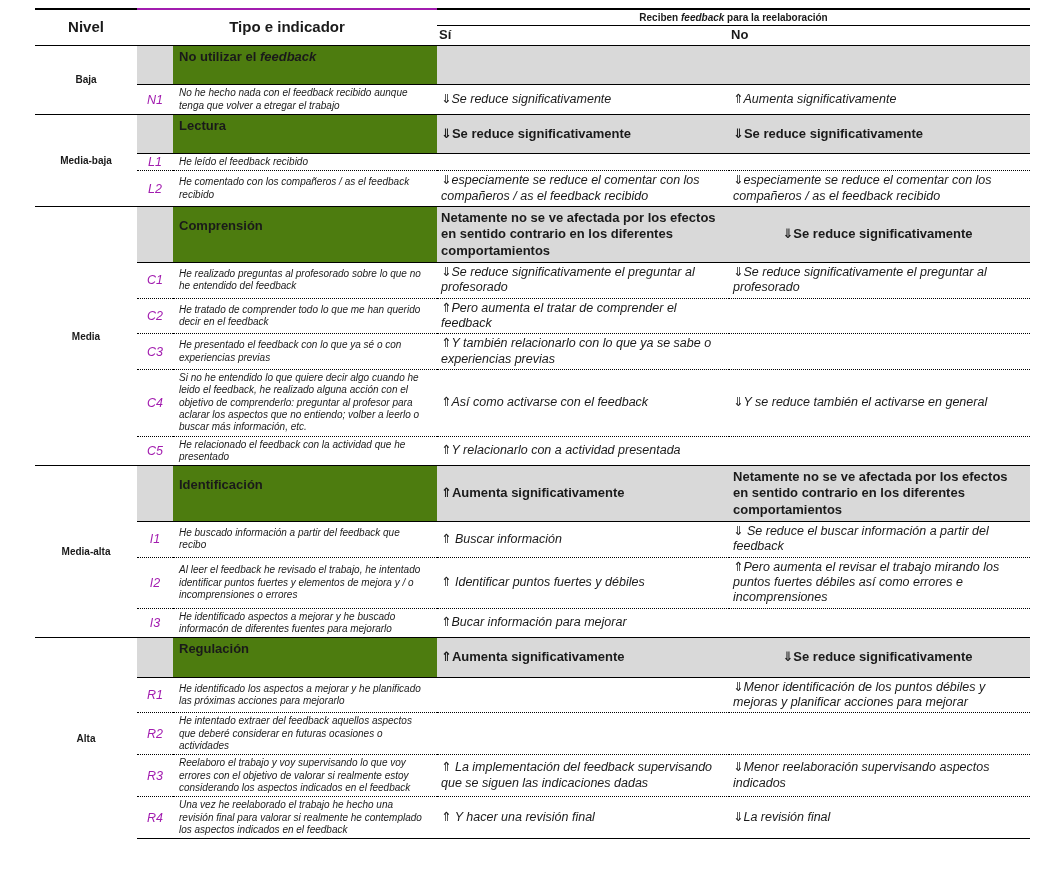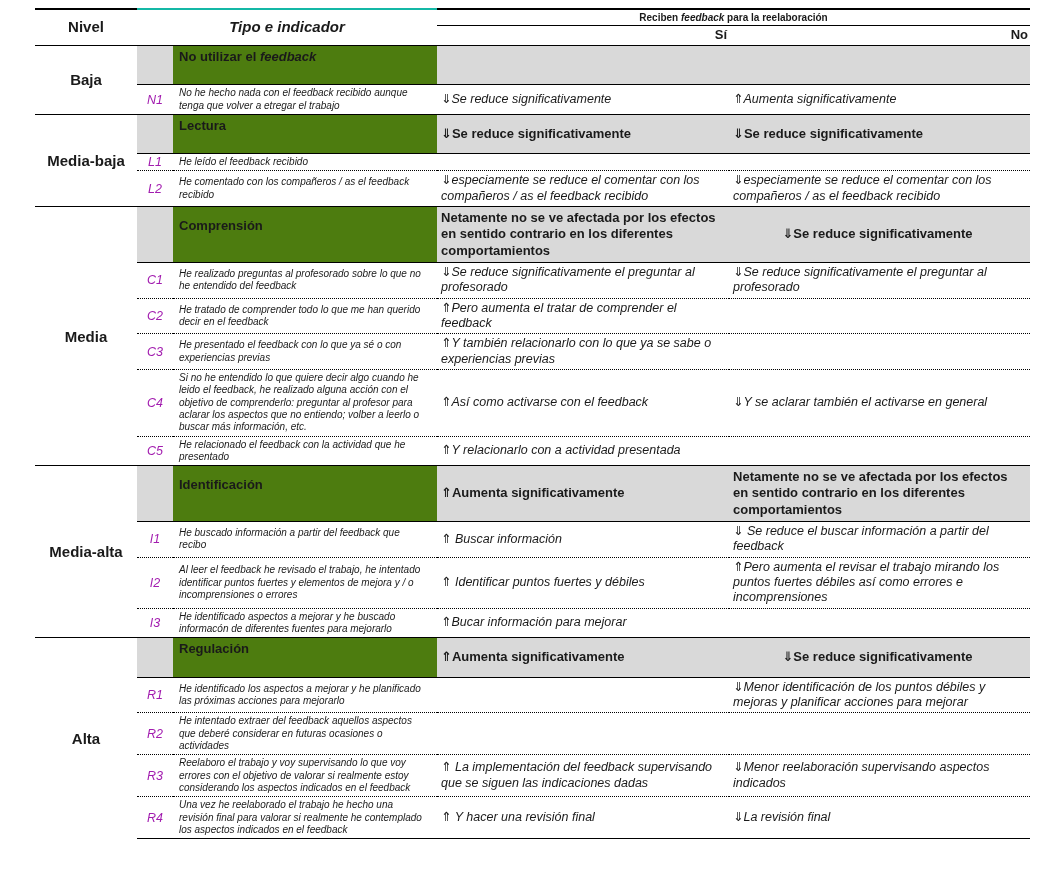--- a/index.html
+++ b/index.html
@@ -28,29 +28,29 @@
   col.c-no{width:301px;}
   .hdr-cell{
     text-align:center;font-weight:bold;font-size:15px;
     vertical-align:middle;padding:4px 2px 6px 2px;
   }
   .hdr-span{
     text-align:center;font-weight:bold;font-size:10px;
     padding:2px 2px 2px 2px;border-bottom:1.3px solid #000;
   }
   .hdr-sub{
-    text-align:right;font-weight:bold;font-size:13px;
+    text-align:left;font-weight:bold;font-size:13px;
     padding:1px 2px 3px 2px;
   }
   .hdr-span i,.hdr-sub i{font-style:italic;}
 
   
   td{vertical-align:middle;}
   .nivel{
-    font-weight:bold;font-size:15px;text-align:center;
+    font-weight:bold;font-size:10px;text-align:center;
     vertical-align:middle;padding:0 2px;
   }
   .code{
     font-style:italic;font-size:12.5px;text-align:center;
     vertical-align:middle;padding:0 1px;color:#a21caf;
   }
   .ind{
     font-style:italic;font-size:10px;line-height:1.23;
     padding:2px 8px 2px 6px;vertical-align:middle;
   }
@@ -91,21 +91,21 @@
     <col class="c-nivel">
         <col class="c-code">
         <col class="c-ind">
         <col class="c-si">
         <col class="c-no">
   </colgroup>
   <tbody>
 
   <tr>
     <td rowspan="2" class="hdr-cell" style="border-top:2px solid #000;">Nivel</td>
-    <td rowspan="2" colspan="2" class="hdr-cell" style="border-top:2px solid #14b8a6;font-style:italic;">Tipo e indicador</td>
+    <td rowspan="2" colspan="2" class="hdr-cell" style="border-top:2px solid #a21caf;">Tipo e indicador</td>
     <td colspan="2" class="hdr-span" style="border-top:2px solid #000;">
       <span>Reciben </span><i>feedback</i><span> para la reelaboración</span>
     </td>
   </tr>
   <tr>
     <td class="hdr-sub">Sí</td>
     <td class="hdr-sub">No</td>
   </tr>
 
   <tr>
@@ -166,21 +166,21 @@
   <tr>
     <td class="code dot-top">C3</td>
     <td class="ind dot-top">He presentado el feedback con lo que ya sé o con experiencias previas</td>
     <td class="cellv dot-top">⇑Y también relacionarlo con lo que ya se sabe o experiencias previas</td>
     <td class="cellv dot-top"></td>
   </tr>
   <tr>
     <td class="code dot-top">C4</td>
     <td class="ind dot-top">Si no he entendido lo que quiere decir algo cuando he leido el feedback, he realizado alguna acción con el objetivo de comprenderlo: preguntar al profesor para aclarar los aspectos que no entiendo; volber  a leerlo o buscar más información, etc.</td>
     <td class="cellv dot-top">⇑Así como activarse con el feedback</td>
-    <td class="cellv dot-top">⇓Y se aclarar también el activarse en general</td>
+    <td class="cellv dot-top">⇓Y se reduce también el activarse en general</td>
   </tr>
   <tr>
     <td class="code dot-top">C5</td>
     <td class="ind dot-top">He relacionado el feedback con la actividad que he presentado</td>
     <td class="cellv dot-top">⇑Y relacionarlo con a actividad presentada</td>
     <td class="cellv dot-top"></td>
   </tr>
 
   <tr>
     <td rowspan="4" class="nivel nivel-sep">Media-alta</td>

